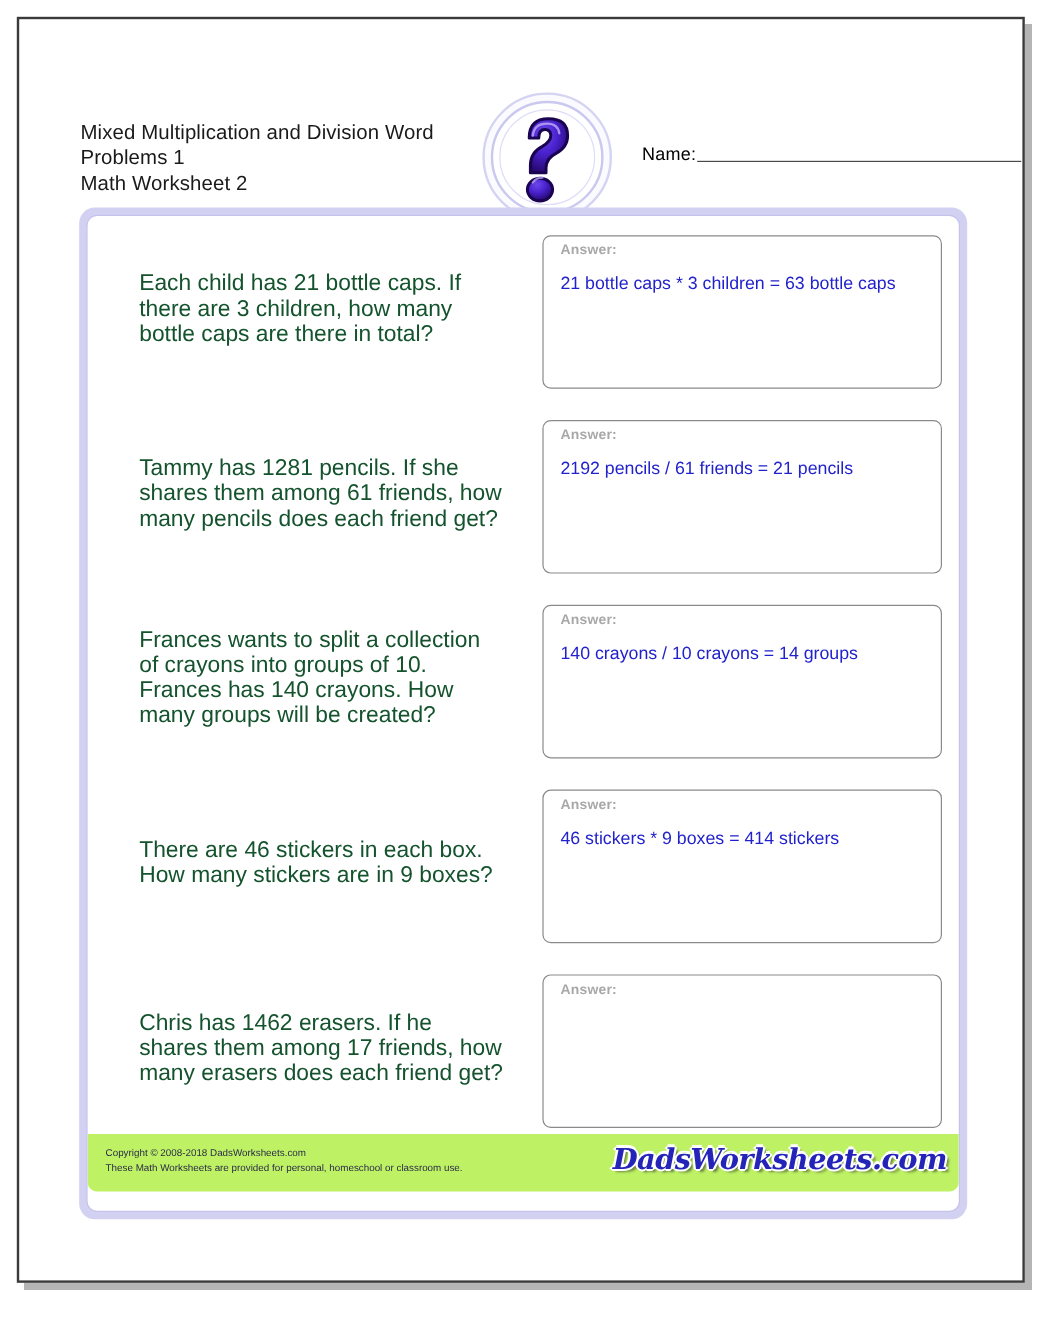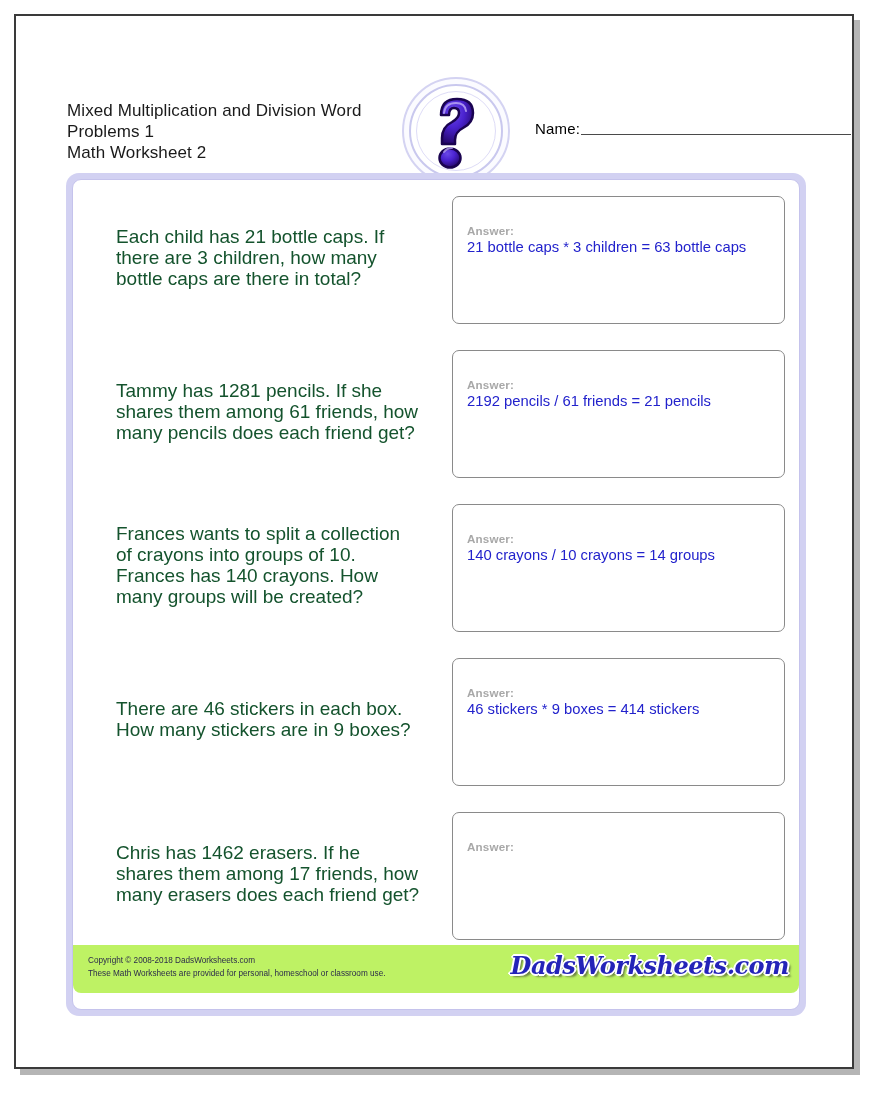--- a/index.html
+++ b/index.html
@@ -157,29 +157,30 @@
   }
   .answer-box {
     position: absolute;
     left: 379px;
     top: 16px;
     width: 333px;
     height: 128px;
     border: 1.4px solid #8a8a8a;
     border-radius: 7px;
     background: #ffffff;
-    padding: 27px 14px 0 14px;
+    padding: 5px 14px 0 14px;
   }
   .answer-label {
     font-size: 11.6px;
     font-weight: bold;
     color: #a8a8a8;
     letter-spacing: 0.2px;
   }
   .answer-value {
+    margin-top: 12px;
     font-size: 14.8px;
     line-height: 21px;
     color: #2222cc;
   }
 
   
   #footer {
     position: absolute;
     left: 0;
     bottom: 16px;

